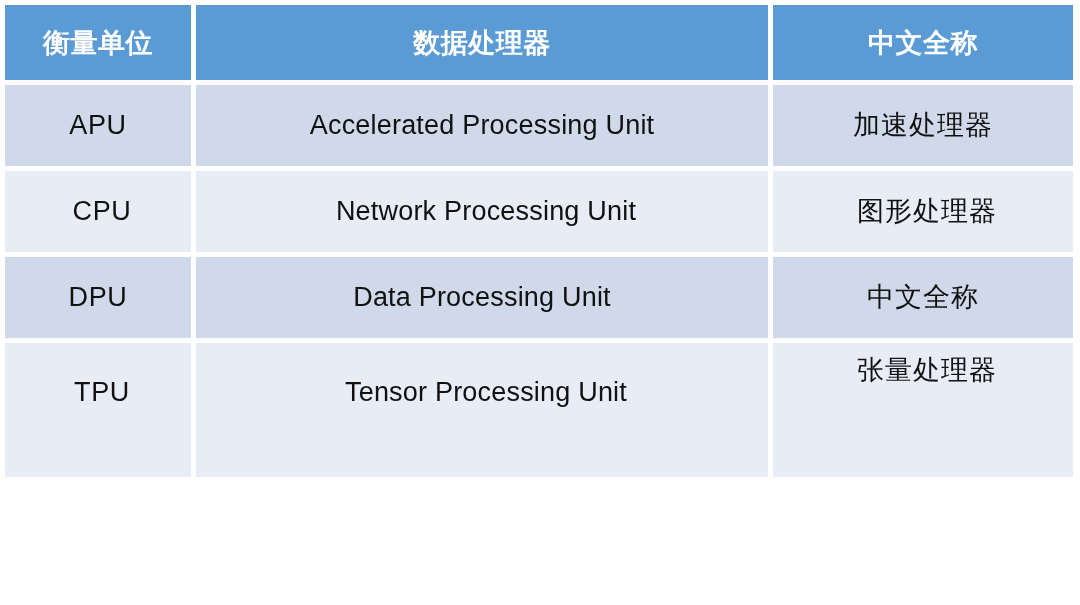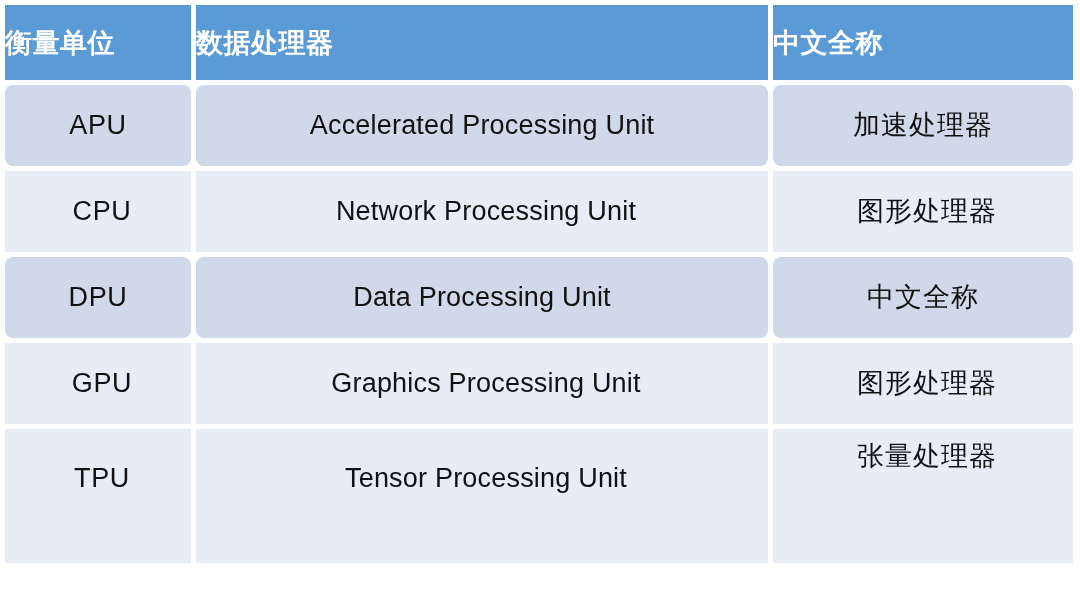--- a/index.html
+++ b/index.html
@@ -40,39 +40,39 @@
   .acronym-table col.c-english { width: 572px; }
   .acronym-table col.c-chinese { width: 300px; }
 
   
   .acronym-table thead th {
     background: #5B9BD5;
     color: #ffffff;
     height: 75px;
     font-size: 27px;
     font-weight: bold;
-    text-align: left;
+    text-align: center;
     vertical-align: middle;
     padding: 0;
     letter-spacing: 0.5px;
   }
 
   
   .acronym-table tbody td {
     height: 81px;
     padding: 0;
     text-align: center;
     vertical-align: middle;
     color: #111111;
     font-size: 27px;
     font-weight: normal;
     line-height: 1.15;
   }
 
-  .acronym-table tbody tr.row-dark td  { background: #CFD9E9; border-radius: 8px; }
+  .acronym-table tbody tr.row-dark td  { background: #CFD9E9; }
   .acronym-table tbody tr.row-light td { background: #E8ECF5; padding-left: 8px; }
 
   .cell-unit    { font-size: 27px; letter-spacing: 0.6px; }
   .cell-english { font-size: 28px; letter-spacing: 0.2px; }
   .cell-chinese { font-size: 27px; letter-spacing: 1px; }
 
   
   .acronym-table tbody tr.row-clipped td { height: 100px; vertical-align: top; }
   .acronym-table tbody tr.row-clipped td.cell-unit,
   .acronym-table tbody tr.row-clipped td.cell-english { padding-top: 34px; }
@@ -111,25 +111,20 @@
         <td class="cell-english">Network Processing Unit</td>
         <td class="cell-chinese">图形处理器</td>
       </tr>
 
       <tr class="row-dark">
         <td class="cell-unit">DPU</td>
         <td class="cell-english">Data Processing Unit</td>
         <td class="cell-chinese">中文全称</td>
       </tr>
 
-      <tr class="row-light">
-        <td class="cell-unit">GPU</td>
-        <td class="cell-english">Graphics Processing Unit</td>
-        <td class="cell-chinese">图形处理器</td>
-      </tr>
 
 
       <tr class="row-light row-clipped">
         <td class="cell-unit">TPU</td>
         <td class="cell-english">Tensor Processing Unit</td>
         <td class="cell-chinese">张量处理器</td>
       </tr>
 
     </tbody>
   </table>

